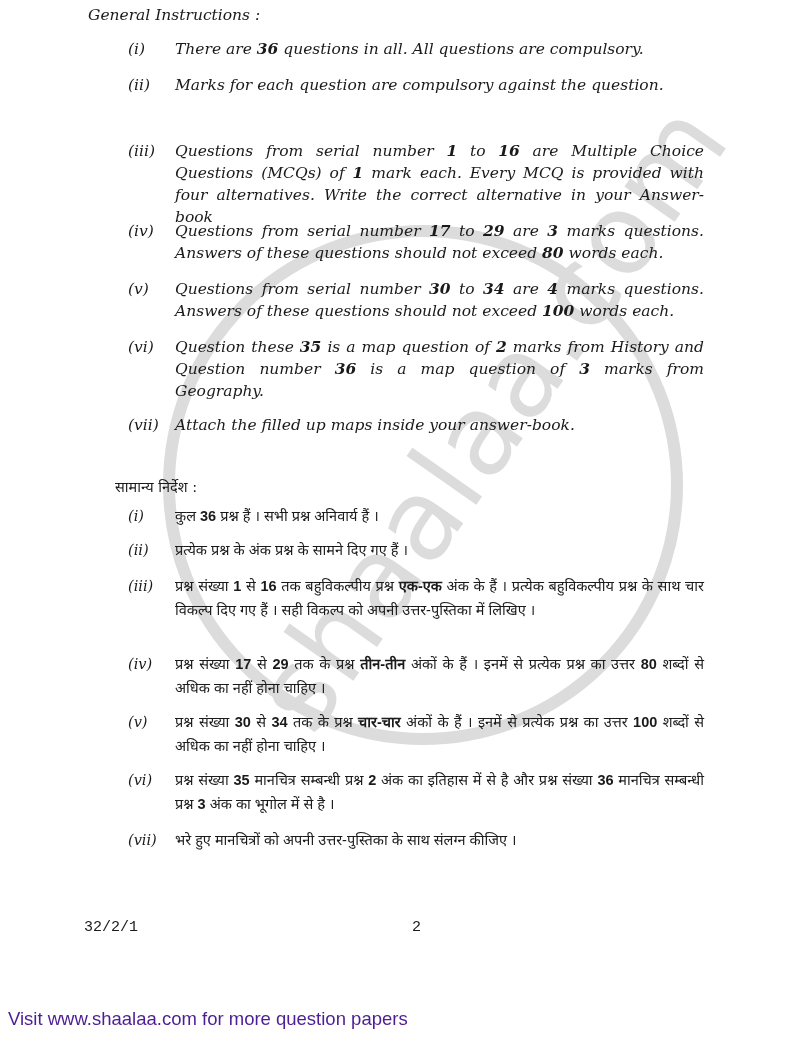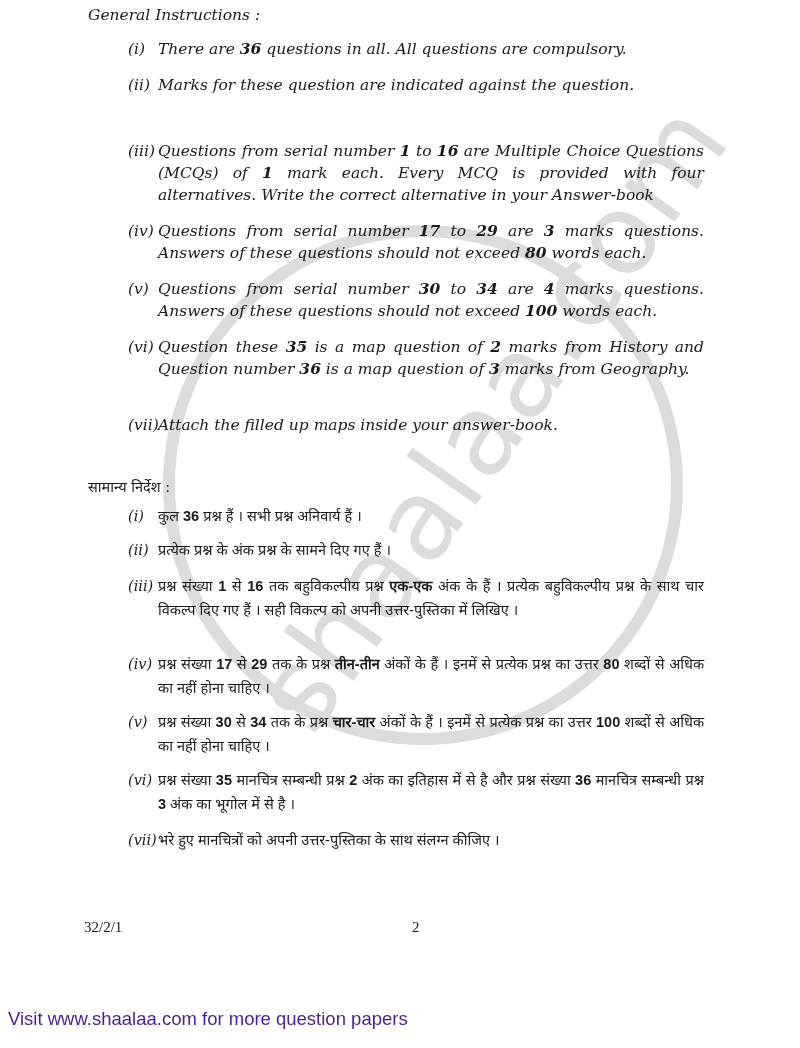--- a/index.html
+++ b/index.html
@@ -7,43 +7,43 @@
          font-family:"DejaVu Serif", serif; color:#1a1a1a; }
   .watermark-ring { position:absolute; left:163px; top:225px; width:520px; height:520px;
          border:12px solid #dcdcdc; border-radius:50%; box-sizing:border-box; }
   .watermark-text { position:absolute; left:170px; top:438px; width:520px; text-align:center;
          font-family:"DejaVu Sans", sans-serif; font-size:112px; color:#dcdcdc;
          transform:rotate(-55deg); transform-origin:center center; letter-spacing:2px; }
   .content { position:absolute; left:0; top:0; width:800px; }
   .heading { position:absolute; left:88px; font-weight:normal; font-style:italic; font-size:15.5px; }
   .item { position:absolute; left:128px; width:576px; font-style:italic; font-size:15.5px; line-height:22px; }
   .item .num { position:absolute; left:0; top:0; width:44px; }
-  .item .txt { display:block; margin-left:30px; text-align:justify; text-align-last:left; }
+  .item .txt { display:block; margin-left:47px; text-align:justify; text-align-last:left; }
   .hi .item { font-size:14.5px; line-height:24px; }
   .hi .item .txt { font-family:Liberation Sans, sans-serif; font-style:normal; }
   .b { font-weight:bold; }
-  .footer { position:absolute; font-family:Liberation Serif, serif; font-size:15px; }
+  .footer { position:absolute; font-family:Liberation Mono, monospace; font-size:15px; }
   .visit { position:absolute; left:8px; top:1008px; font-family:"Liberation Sans", sans-serif; font-size:18.5px; color:#4c1d95; }
 </style>
 </head>
 <body>
 
 <div class="watermark-ring"></div>
 <div class="watermark-text">shaalaa.com</div>
 
 <div class="content">
   <div class="heading" style="top:6px;">General Instructions :</div>
   <div>
     <div class="item" style="top:38px;">
         <span class="num">(i)</span>
         <span class="txt"><span>There are </span><span class="b">36</span><span> questions in all. All questions are compulsory.</span></span>
       </div>
     <div class="item" style="top:74px;">
         <span class="num">(ii)</span>
-        <span class="txt"><span>Marks for these question are indicated against the question.</span></span>
+        <span class="txt"><span>Marks for each question are compulsory against the question.</span></span>
       </div>
     <div class="item" style="top:140px;">
         <span class="num">(iii)</span>
         <span class="txt"><span>Questions from serial number </span><span class="b">1</span><span> to </span><span class="b">16</span><span> are Multiple Choice Questions (MCQs) of </span><span class="b">1</span><span> mark each. Every MCQ is provided with four alternatives. Write the correct alternative in your Answer-book</span></span>
       </div>
     <div class="item" style="top:220px;">
         <span class="num">(iv)</span>
         <span class="txt"><span>Questions from serial number </span><span class="b">17</span><span> to </span><span class="b">29</span><span> are </span><span class="b">3</span><span> marks questions. Answers of these questions should not exceed </span><span class="b">80</span><span> words each.</span></span>
       </div>
     <div class="item" style="top:278px;">
@@ -53,21 +53,21 @@
     <div class="item" style="top:336px;">
         <span class="num">(vi)</span>
         <span class="txt"><span>Question these </span><span class="b">35</span><span> is a map question of </span><span class="b">2</span><span> marks from History and Question number </span><span class="b">36</span><span> is a map question of </span><span class="b">3</span><span> marks from Geography.</span></span>
       </div>
     <div class="item" style="top:414px;">
         <span class="num">(vii)</span>
         <span class="txt"><span>Attach the filled up maps inside your answer-book.</span></span>
       </div>
   </div>
 
-  <div class="heading" style="top:476px; font-family:'DejaVu Sans', sans-serif; font-style:normal; font-size:14.5px;">सामान्य निर्देश :</div>
+  <div class="heading" style="top:476px; font-family:'DejaVu Sans', sans-serif; font-style:normal; font-size:14.5px;margin-left:27px;">सामान्य निर्देश :</div>
   <div class="hi">
     <div class="item" style="top:504px;">
         <span class="num">(i)</span>
         <span class="txt"><span>कुल </span><span class="b">36</span><span> प्रश्न हैं । सभी प्रश्न अनिवार्य हैं ।</span></span>
       </div>
     <div class="item" style="top:538px;">
         <span class="num">(ii)</span>
         <span class="txt"><span>प्रत्येक प्रश्न के अंक प्रश्न के सामने दिए गए हैं ।</span></span>
       </div>
     <div class="item" style="top:574px;">

